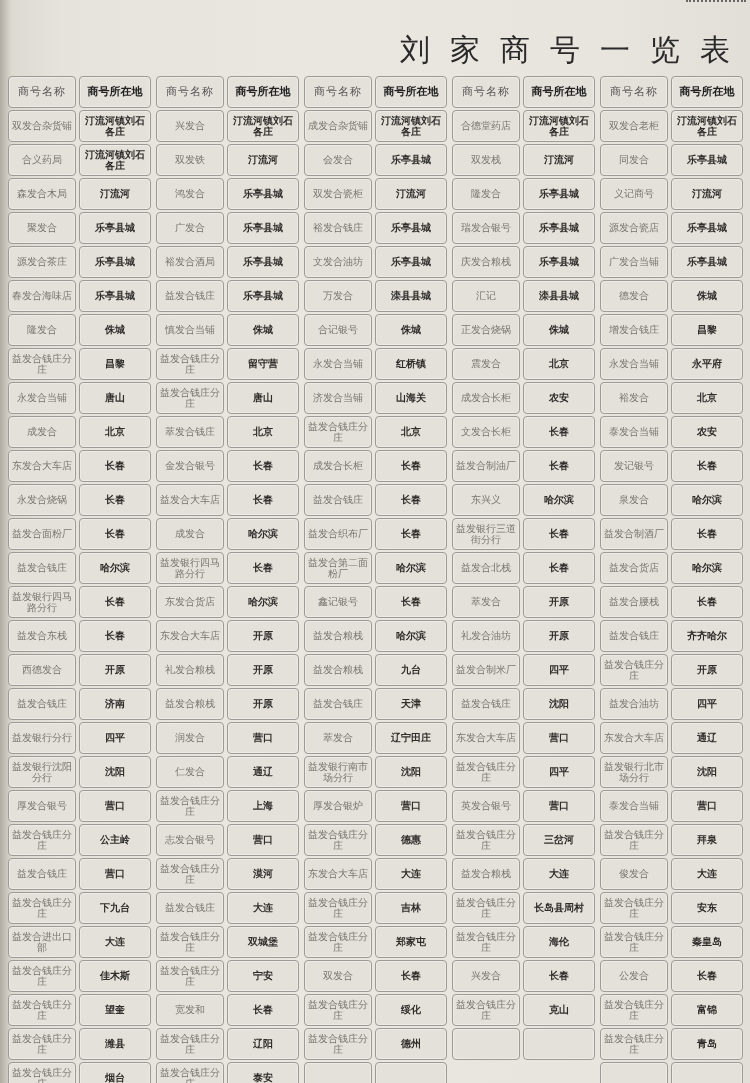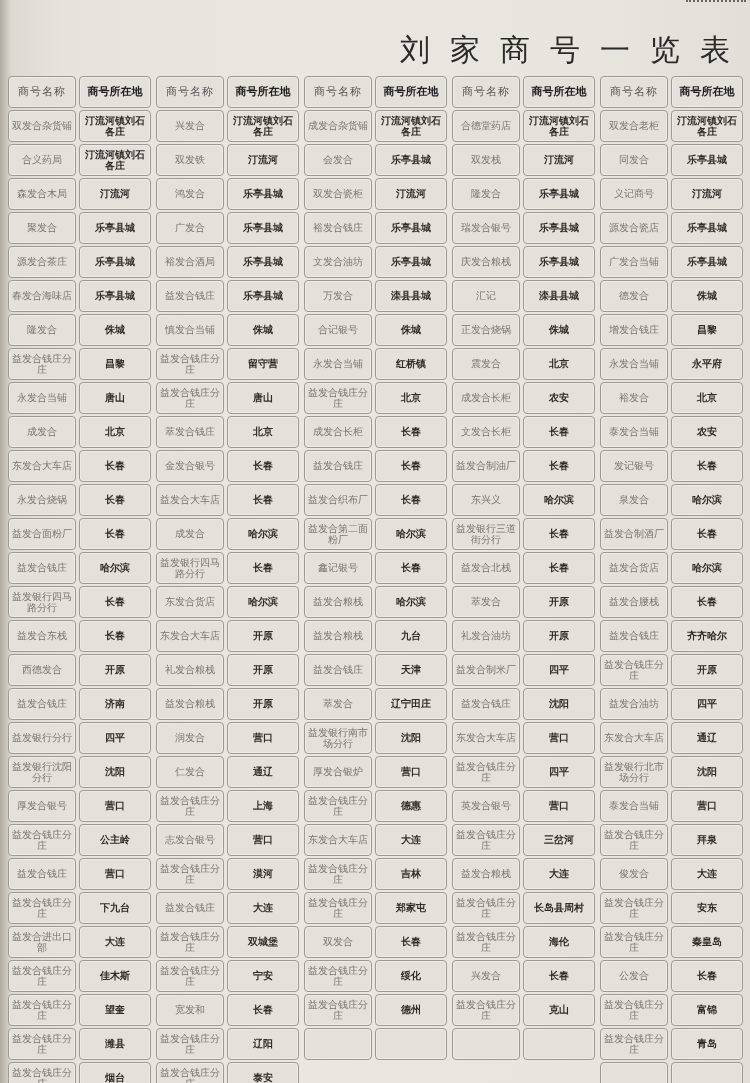--- a/index.html
+++ b/index.html
@@ -325,20 +325,24 @@
       </div>
       <div class="row">
         <div class="cell name">合记银号</div>
         <div class="cell loc">侏城</div>
       </div>
       <div class="row">
         <div class="cell name">永发合当铺</div>
         <div class="cell loc">红桥镇</div>
       </div>
       <div class="row">
+        <div class="cell name">济发合当铺</div>
+        <div class="cell loc">山海关</div>
+      </div>
+      <div class="row">
         <div class="cell name">益发合钱庄分庄</div>
         <div class="cell loc">北京</div>
       </div>
       <div class="row">
         <div class="cell name">成发合长柜</div>
         <div class="cell loc">长春</div>
       </div>
       <div class="row">
         <div class="cell name">益发合钱庄</div>
         <div class="cell loc">长春</div>

